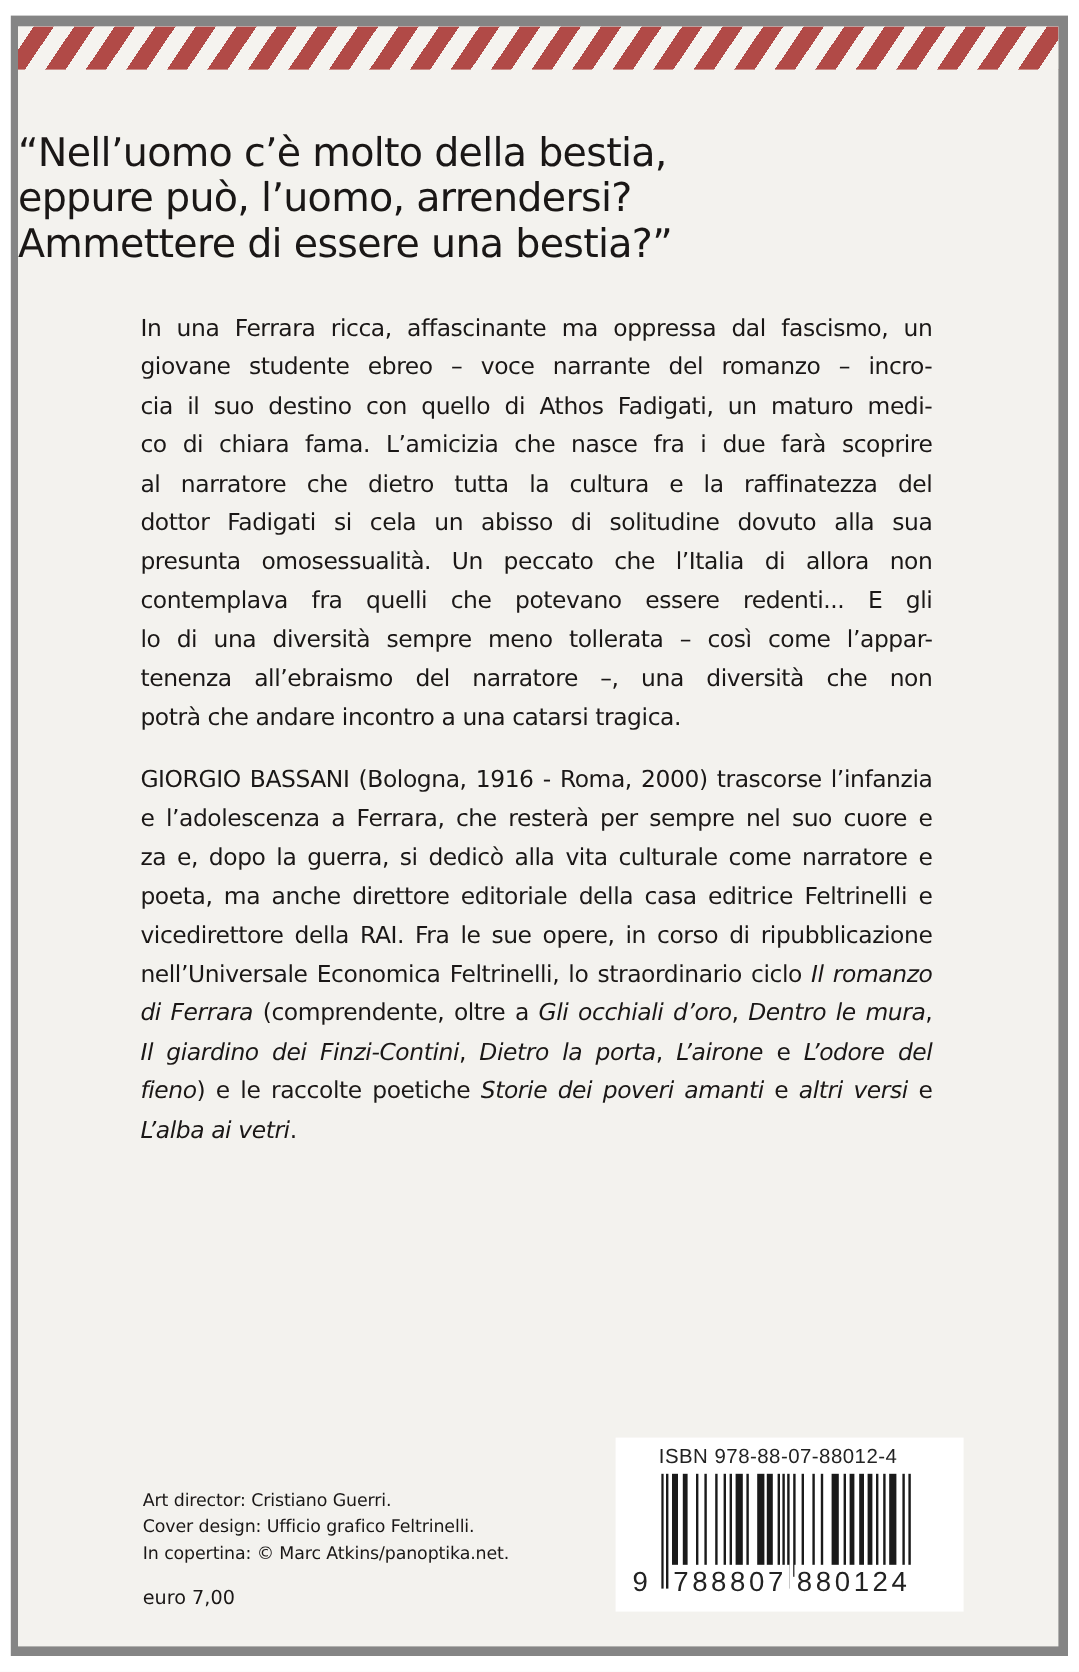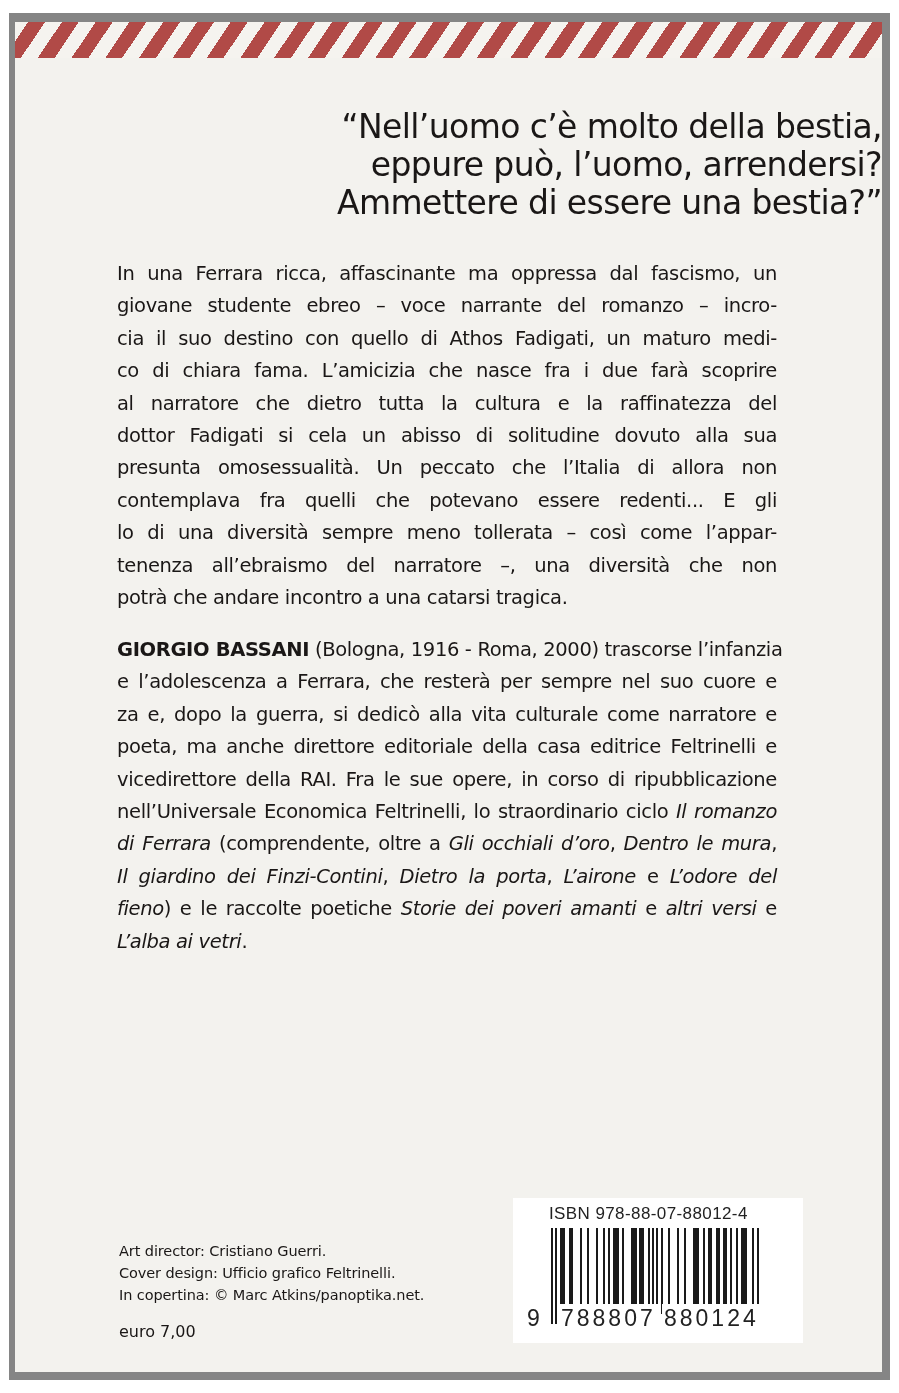--- a/index.html
+++ b/index.html
@@ -14,33 +14,33 @@
   }
   .stripes {
     position: absolute; left: 0; top: 0; width: 100%; height: 36px;
     background: repeating-linear-gradient(-56deg,
       #f5f3ef 0px, #f5f3ef 14px,
       #b14a47 14px, #b14a47 28px);
   }
   .text { font-family: "DejaVu Sans", sans-serif; color: #1a1716; }
   .quote {
     position: absolute; left: 0; width: 867px; top: 86px;
-    text-align: right; font-size: 33px; line-height: 38px;
+    text-align: left; font-size: 33px; line-height: 38px;
     letter-spacing: -0.6px;
   }
   .quote div { white-space: nowrap; }
   .para {
     position: absolute; left: 102px; width: 660px;
     font-size: 19.5px; line-height: 32.4px; letter-spacing: -0.35px;
   }
   .para .ln { display: block; white-space: nowrap; text-align: justify; text-align-last: justify; }
   .para .ln.last { text-align-last: left; }
   .p1 { top: 236px; }
   .p2 { top: 612px; }
-  .bold { font-weight: bold; }
+  .bold { font-weight: normal; }
   i { font-style: italic; }
   .credits {
     position: absolute; left: 104px; top: 1218px;
     font-size: 14.5px; line-height: 22px; letter-spacing: -0.1px;
   }
   .price {
     position: absolute; left: 104px; top: 1300px;
     font-size: 16px;
   }
   .barcode-box {

